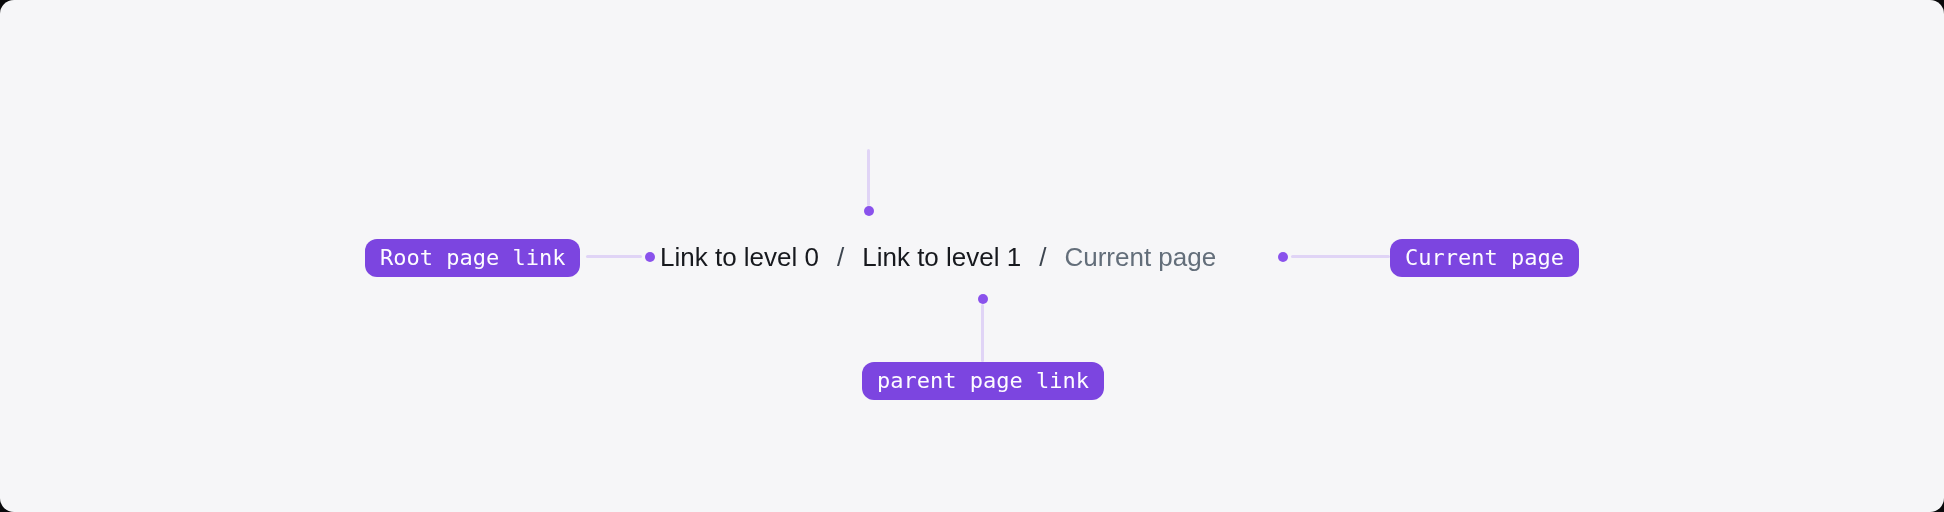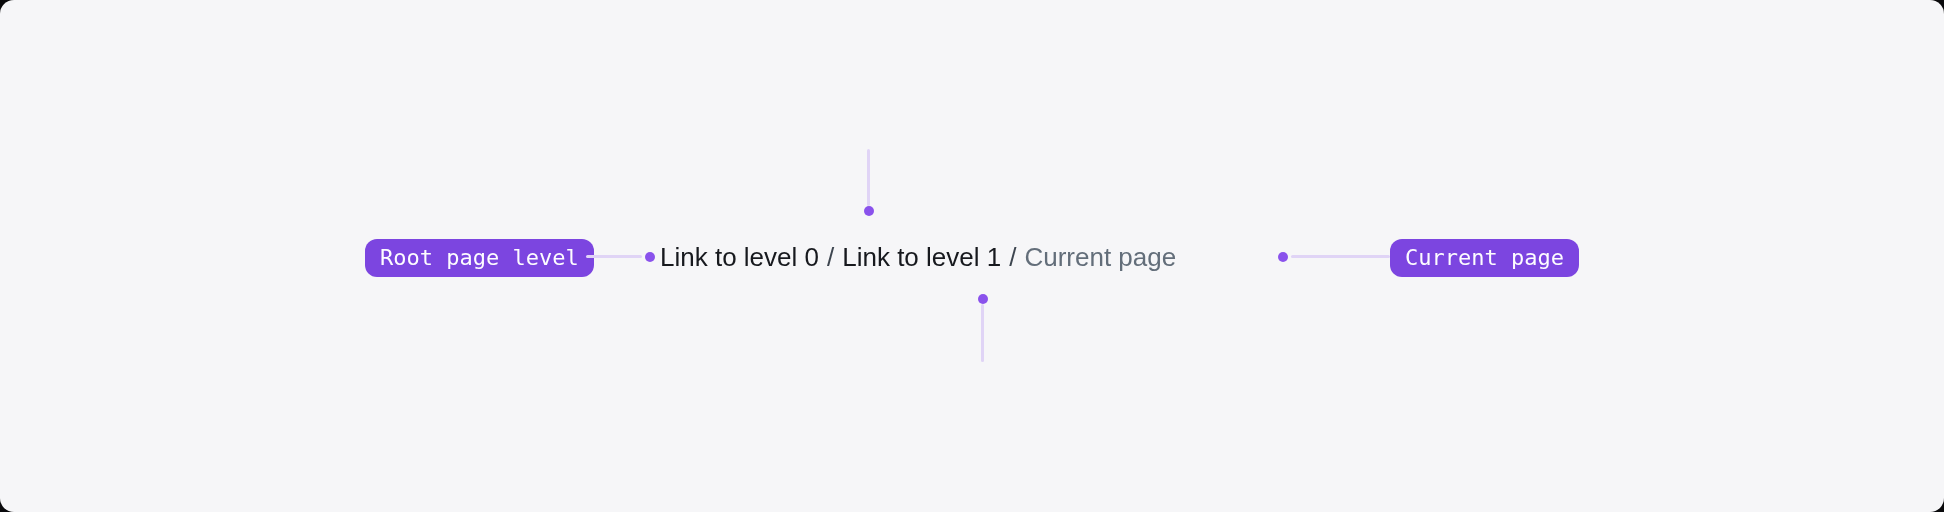--- a/index.html
+++ b/index.html
@@ -60,21 +60,21 @@
     background: var(--connector-dot);
   }
   
   .breadcrumb {
     position: absolute;
     left: 660px;
     top: 237px;
     height: 40px;
     display: flex;
     align-items: center;
-    gap: 8px;
+    gap: 18px;
     font-size: 26px;
     font-weight: 500;
     white-space: nowrap;
   }
   .crumb-link {
     color: var(--link-text);
     text-decoration: none;
     cursor: pointer;
   }
   .crumb-sep {
@@ -104,32 +104,33 @@
   .pill-parent         { left: 862px;  top: 362px; }
 </style>
 </head>
 <body>
 
 <div class="stage">
 
   <div class="vline line-divider"></div>
   <div class="dot dot-divider"></div>
 
-  <div class="pill pill-root">Root page level</div>
+  <div class="pill pill-root">Root page link</div>
   <div class="hline line-root"></div>
   <div class="dot dot-root"></div>
 
   <nav class="breadcrumb">
     <a class="crumb-link">Link to level 0</a>
     <span class="crumb-sep">/</span>
     <a class="crumb-link">Link to level 1</a>
     <span class="crumb-sep">/</span>
     <span class="crumb-current">Current page</span>
   </nav>
 
   <div class="dot dot-current"></div>
   <div class="hline line-current"></div>
   <div class="pill pill-current">Current page</div>
 
   <div class="dot dot-parent"></div>
   <div class="vline line-parent"></div>
+  <div class="pill pill-parent">parent page link</div>
 
 </div>
 
 </body></html>

